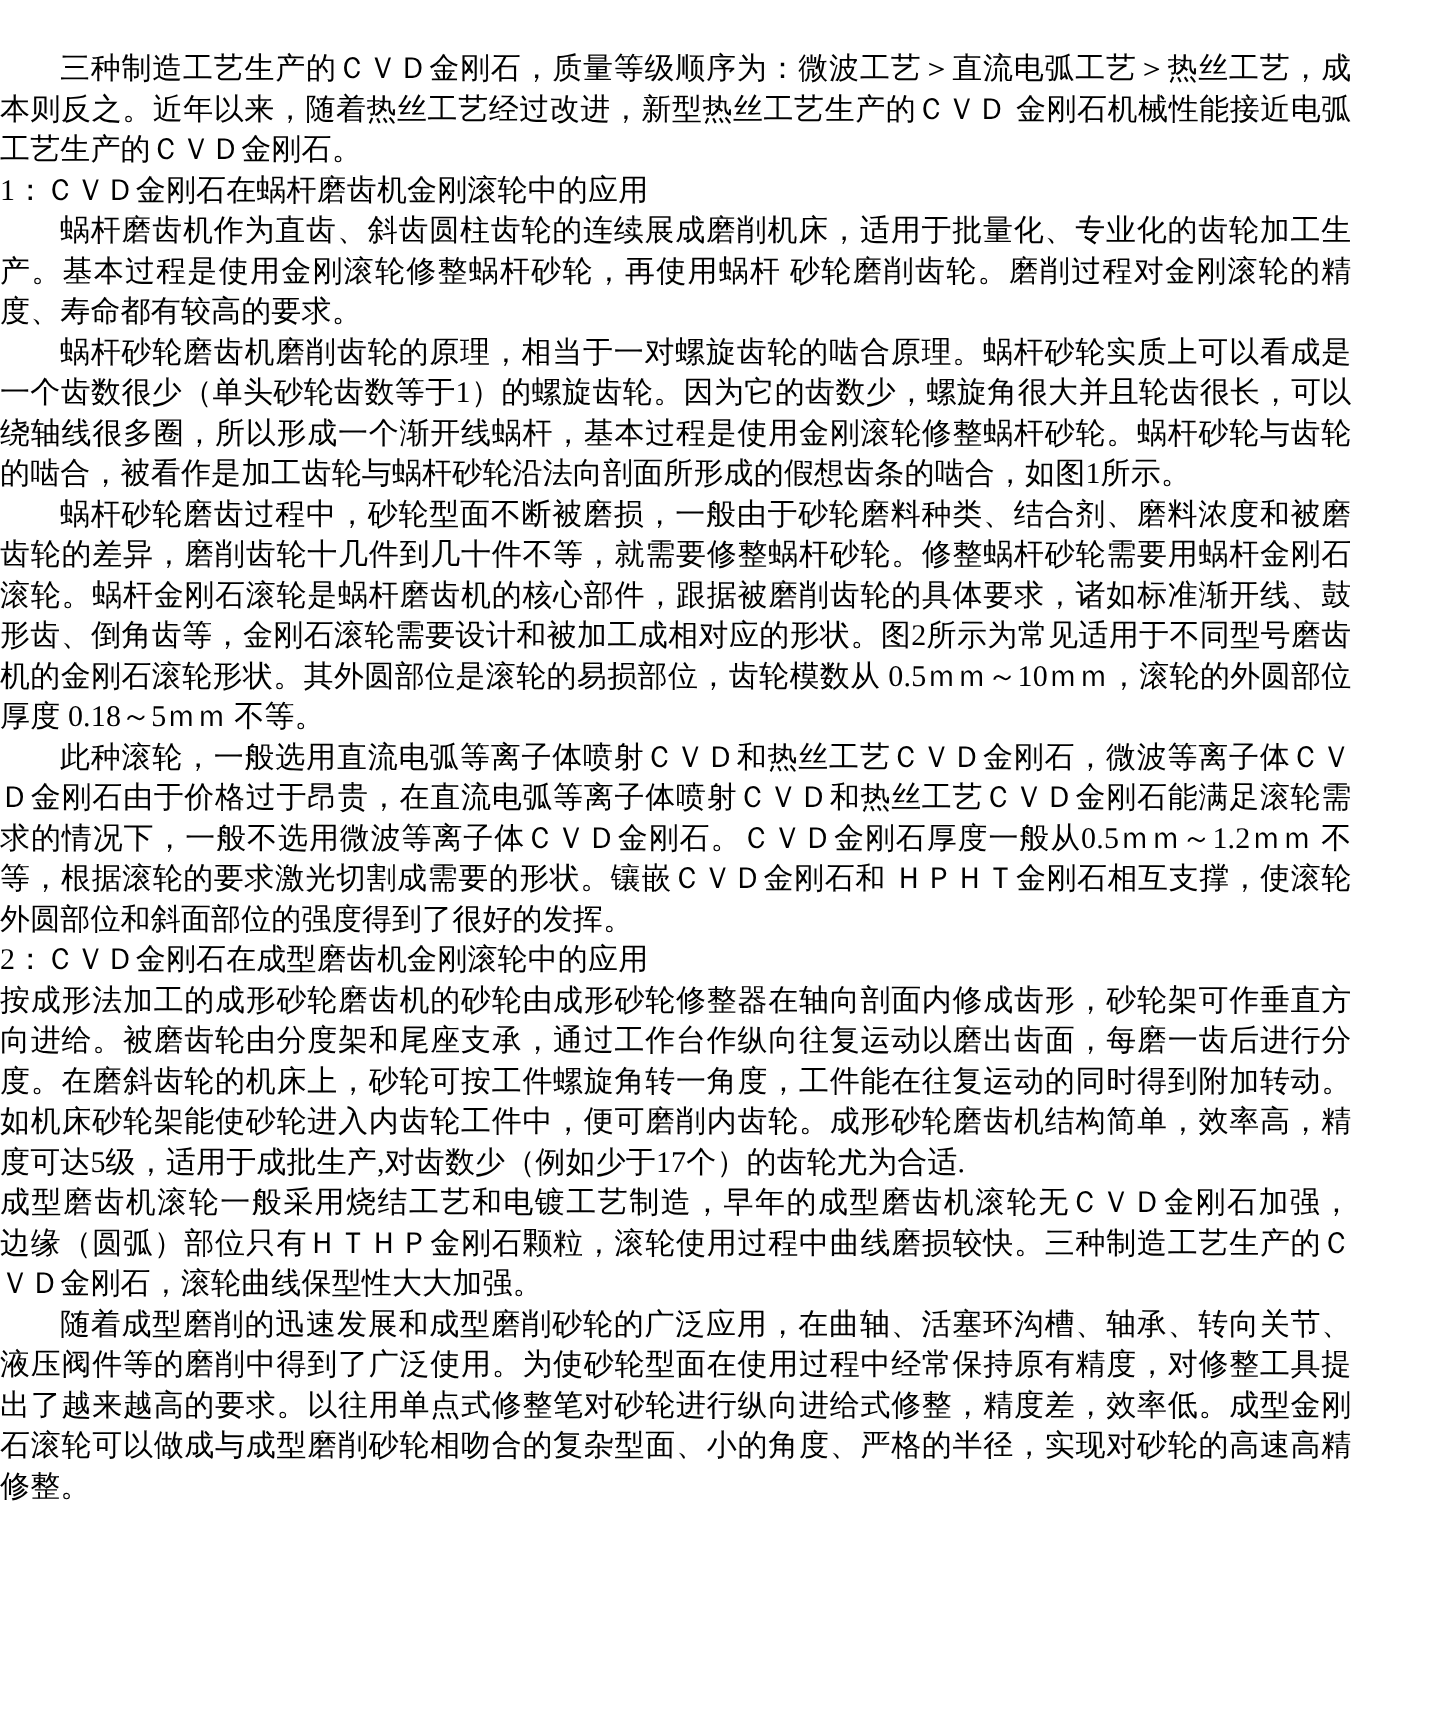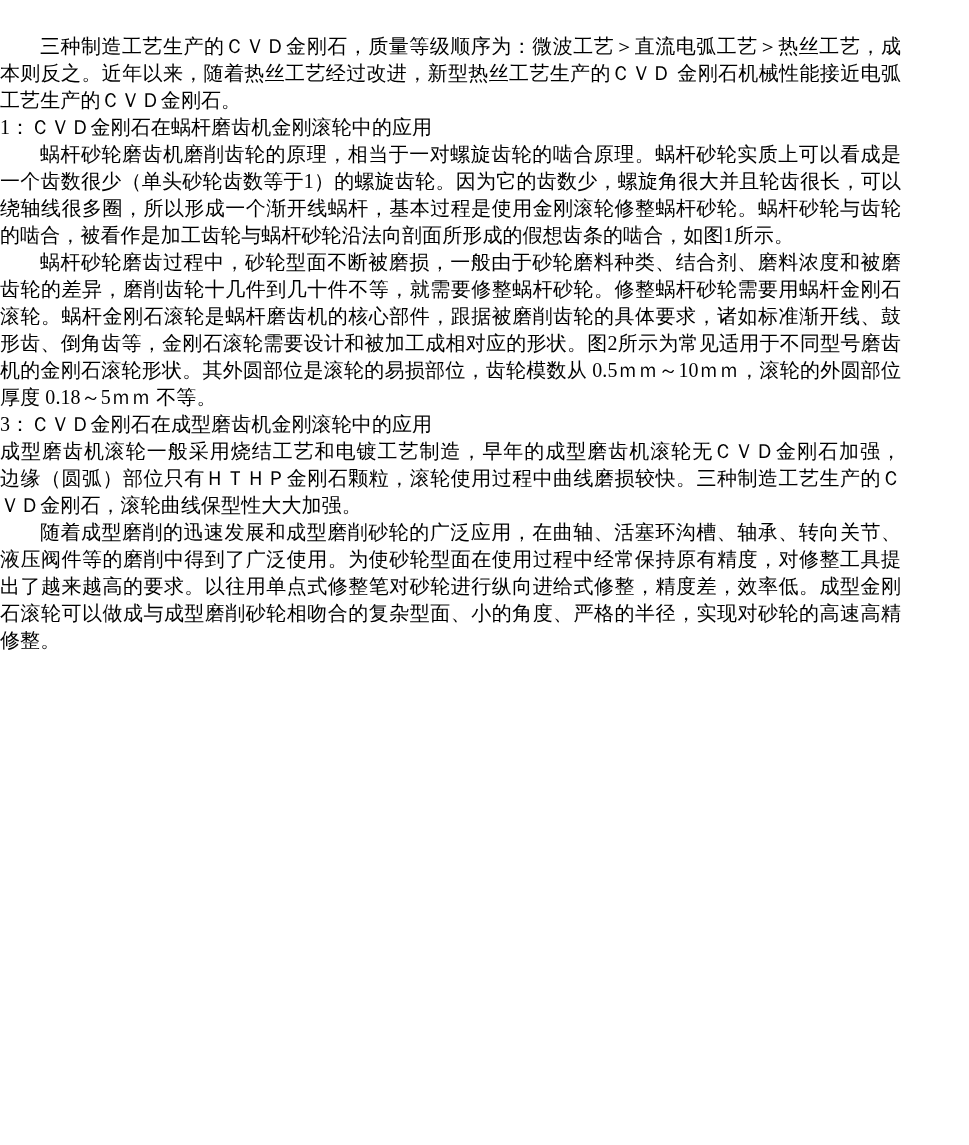--- a/index.html
+++ b/index.html
@@ -35,19 +35,22 @@
     text-indent: 2em;
   }
 </style>
 </head>
 <body>
 
 <div class="page">
   <div class="doc-text">
     <p class="indent">三种制造工艺生产的ＣＶＤ金刚石，质量等级顺序为：微波工艺＞直流电弧工艺＞热丝工艺，成本则反之。近年以来，随着热丝工艺经过改进，新型热丝工艺生产的ＣＶＤ 金刚石机械性能接近电弧工艺生产的ＣＶＤ金刚石。</p>
     <p>1：ＣＶＤ金刚石在蜗杆磨齿机金刚滚轮中的应用</p>
+    <p class="indent">蜗杆磨齿机作为直齿、斜齿圆柱齿轮的连续展成磨削机床，适用于批量化、专业化的齿轮加工生产。基本过程是使用金刚滚轮修整蜗杆砂轮，再使用蜗杆 砂轮磨削齿轮。磨削过程对金刚滚轮的精度、寿命都有较高的要求。</p>
     <p class="indent">蜗杆砂轮磨齿机磨削齿轮的原理，相当于一对螺旋齿轮的啮合原理。蜗杆砂轮实质上可以看成是一个齿数很少（单头砂轮齿数等于1）的螺旋齿轮。因为它的齿数少，螺旋角很大并且轮齿很长，可以绕轴线很多圈，所以形成一个渐开线蜗杆，基本过程是使用金刚滚轮修整蜗杆砂轮。蜗杆砂轮与齿轮的啮合，被看作是加工齿轮与蜗杆砂轮沿法向剖面所形成的假想齿条的啮合，如图1所示。</p>
     <p class="indent">蜗杆砂轮磨齿过程中，砂轮型面不断被磨损，一般由于砂轮磨料种类、结合剂、磨料浓度和被磨齿轮的差异，磨削齿轮十几件到几十件不等，就需要修整蜗杆砂轮。修整蜗杆砂轮需要用蜗杆金刚石滚轮。蜗杆金刚石滚轮是蜗杆磨齿机的核心部件，跟据被磨削齿轮的具体要求，诸如标准渐开线、鼓形齿、倒角齿等，金刚石滚轮需要设计和被加工成相对应的形状。图2所示为常见适用于不同型号磨齿机的金刚石滚轮形状。其外圆部位是滚轮的易损部位，齿轮模数从 0.5ｍｍ～10ｍｍ，滚轮的外圆部位厚度 0.18～5ｍｍ 不等。</p>
-    <p>3：ＣＶＤ金刚石在成型磨齿机金刚滚轮中的应用</p>
+    <p class="indent">此种滚轮，一般选用直流电弧等离子体喷射ＣＶＤ和热丝工艺ＣＶＤ金刚石，微波等离子体ＣＶＤ金刚石由于价格过于昂贵，在直流电弧等离子体喷射ＣＶＤ和热丝工艺ＣＶＤ金刚石能满足滚轮需求的情况下，一般不选用微波等离子体ＣＶＤ金刚石。ＣＶＤ金刚石厚度一般从0.5ｍｍ～1.2ｍｍ 不等，根据滚轮的要求激光切割成需要的形状。镶嵌ＣＶＤ金刚石和 ＨＰＨＴ金刚石相互支撑，使滚轮外圆部位和斜面部位的强度得到了很好的发挥。</p>
+    <p>2：ＣＶＤ金刚石在成型磨齿机金刚滚轮中的应用</p>
+    <p>按成形法加工的成形砂轮磨齿机的砂轮由成形砂轮修整器在轴向剖面内修成齿形，砂轮架可作垂直方向进给。被磨齿轮由分度架和尾座支承，通过工作台作纵向往复运动以磨出齿面，每磨一齿后进行分度。在磨斜齿轮的机床上，砂轮可按工件螺旋角转一角度，工件能在往复运动的同时得到附加转动。如机床砂轮架能使砂轮进入内齿轮工件中，便可磨削内齿轮。成形砂轮磨齿机结构简单，效率高，精度可达5级，适用于成批生产,对齿数少（例如少于17个）的齿轮尤为合适.</p>
     <p>成型磨齿机滚轮一般采用烧结工艺和电镀工艺制造，早年的成型磨齿机滚轮无ＣＶＤ金刚石加强，　边缘（圆弧）部位只有ＨＴＨＰ金刚石颗粒，滚轮使用过程中曲线磨损较快。三种制造工艺生产的ＣＶＤ金刚石，滚轮曲线保型性大大加强。</p>
     <p class="indent">随着成型磨削的迅速发展和成型磨削砂轮的广泛应用，在曲轴、活塞环沟槽、轴承、转向关节、液压阀件等的磨削中得到了广泛使用。为使砂轮型面在使用过程中经常保持原有精度，对修整工具提出了越来越高的要求。以往用单点式修整笔对砂轮进行纵向进给式修整，精度差，效率低。成型金刚石滚轮可以做成与成型磨削砂轮相吻合的复杂型面、小的角度、严格的半径，实现对砂轮的高速高精修整。</p>
   </div>
 </div>
 
 </body></html>

